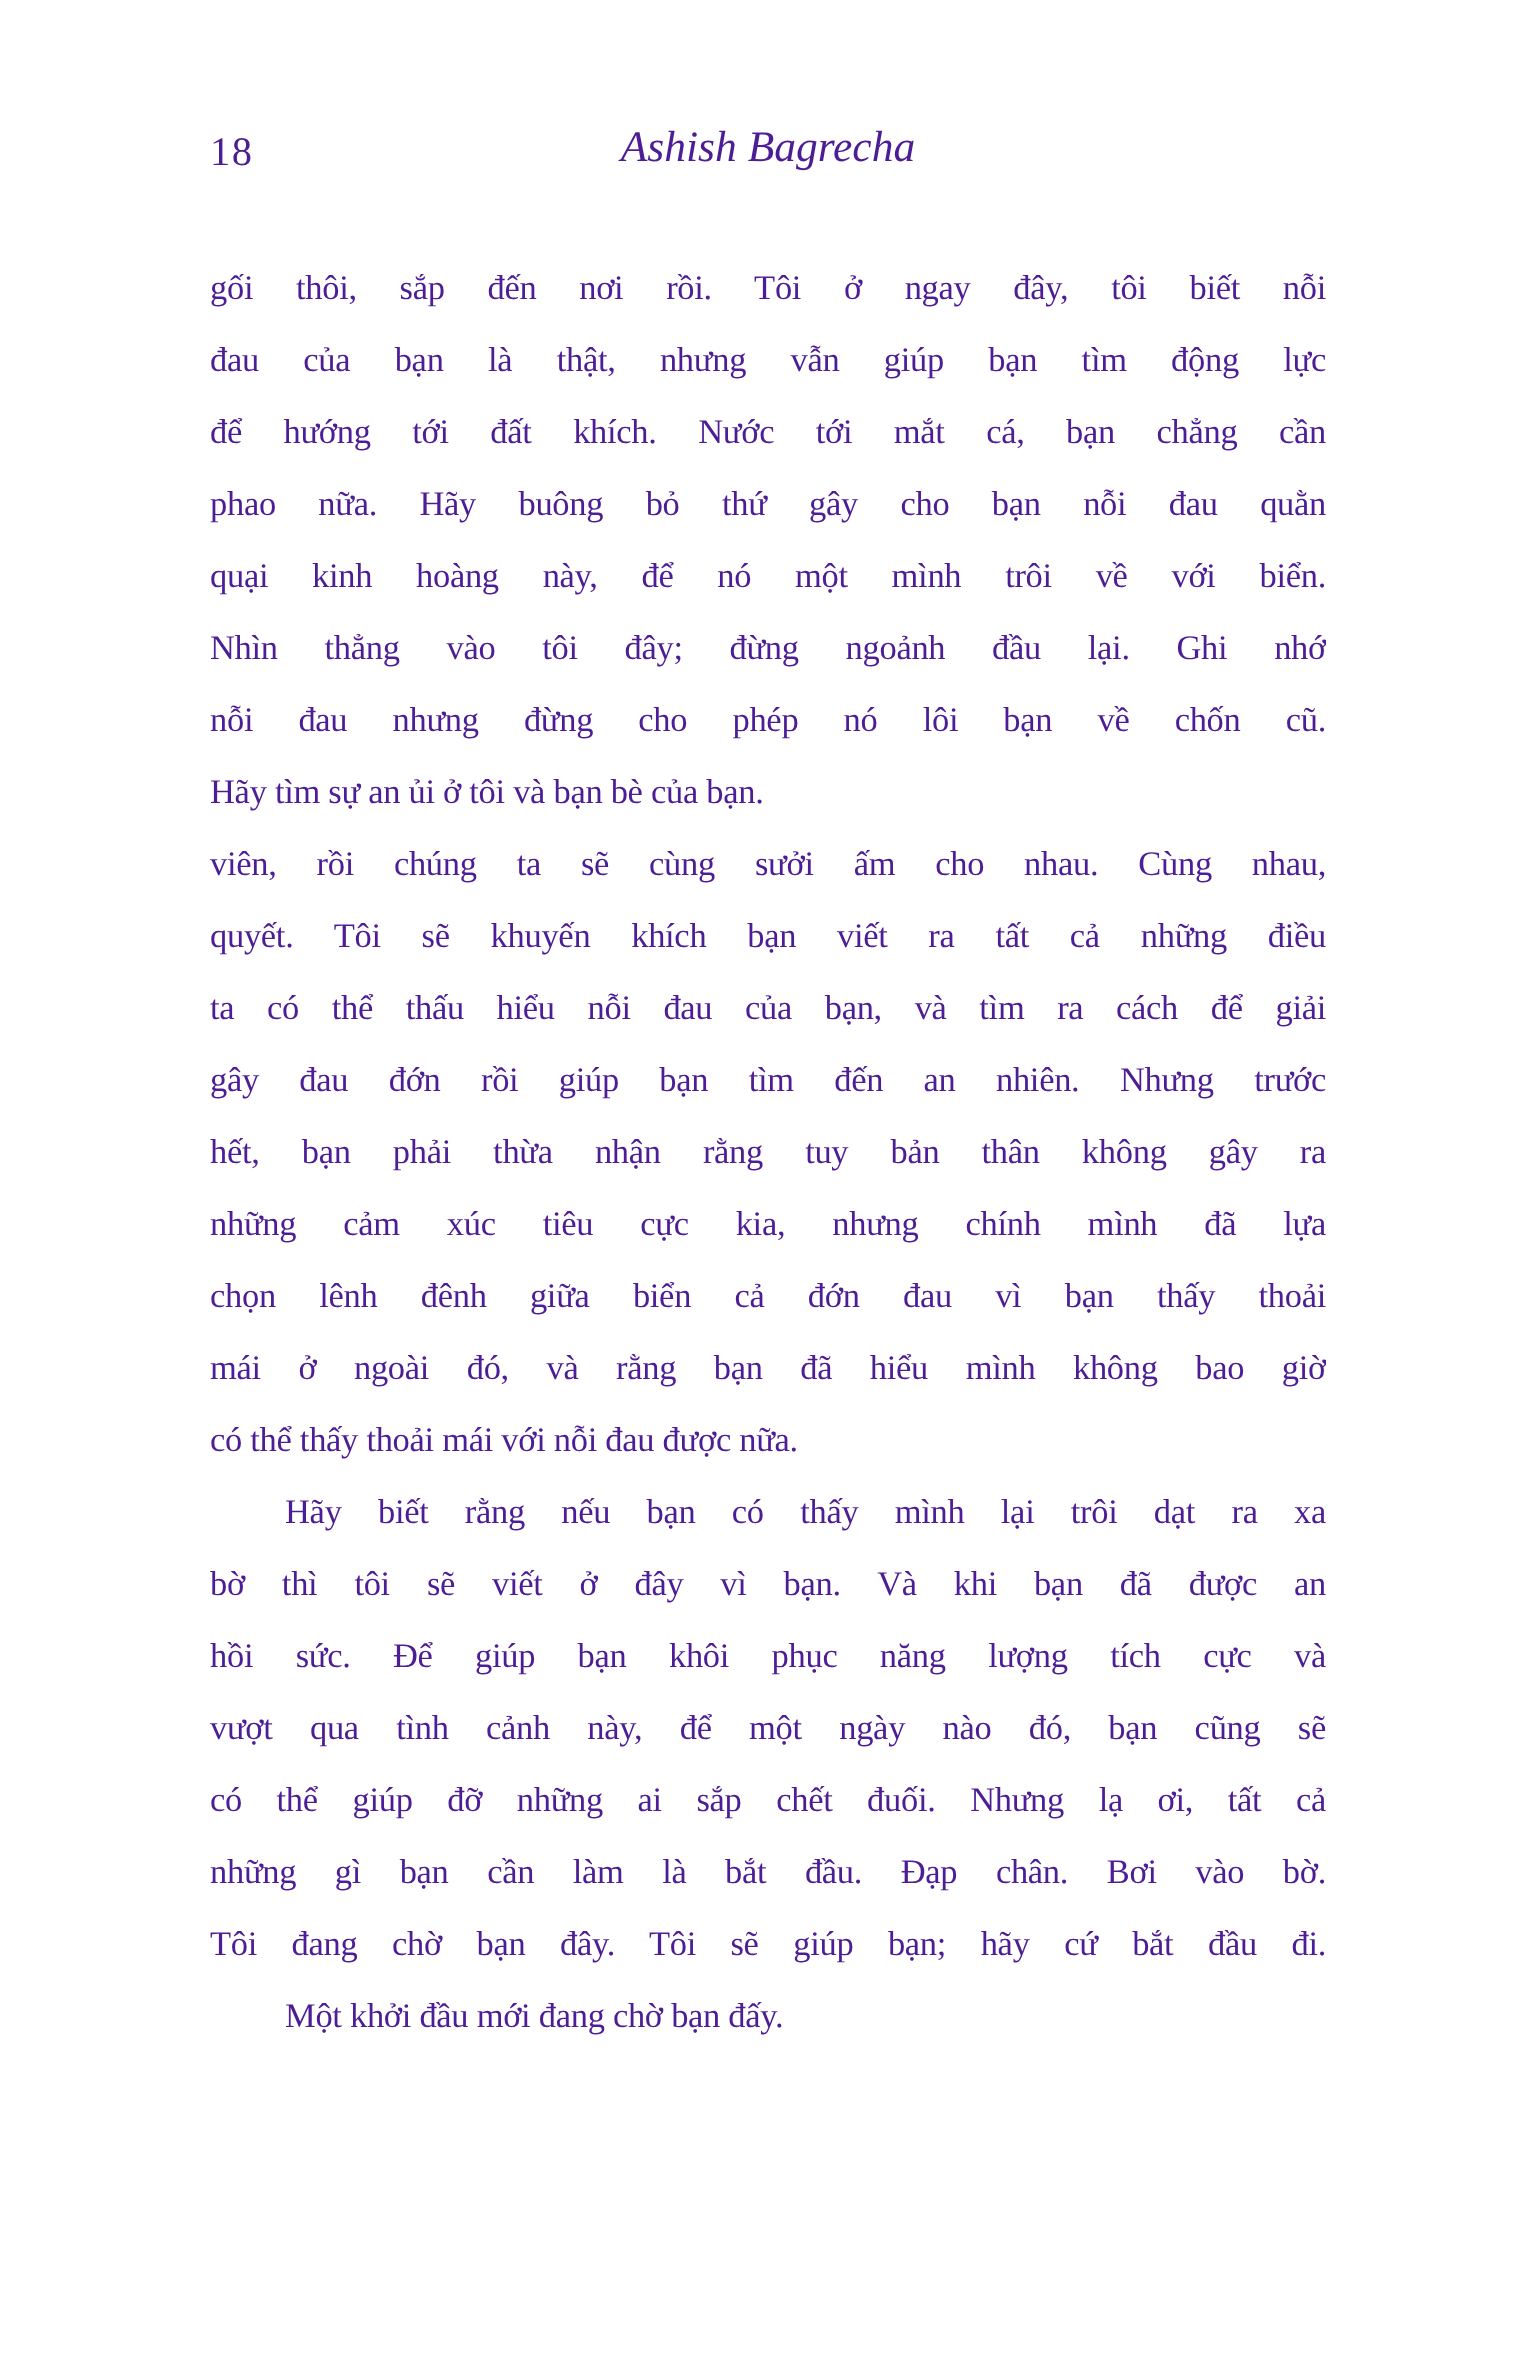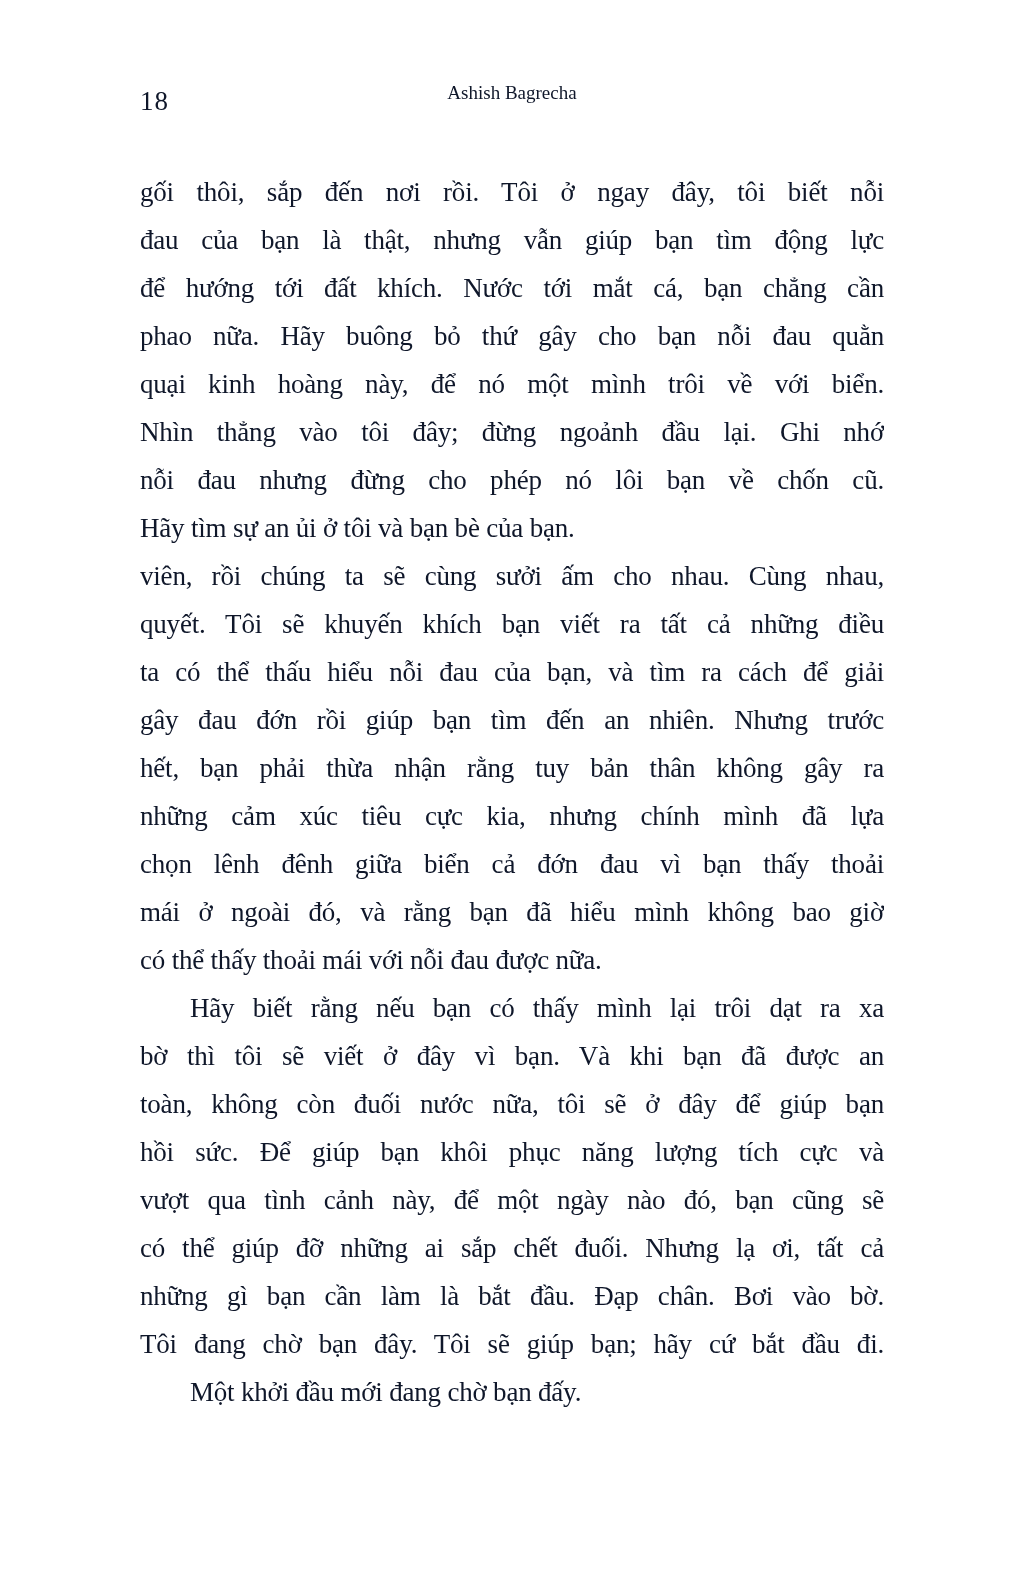--- a/index.html
+++ b/index.html
@@ -6,21 +6,21 @@
     margin: 0;
     padding: 0;
     background: #ffffff;
   }
   .page {
     position: relative;
     width: 1024px;
     height: 1575px;
     background: #ffffff;
     font-family: "Liberation Serif", "DejaVu Serif", serif;
-    color: #0f172a;
+    color: #4c1d95;
     overflow: hidden;
   }
   .running-head {
     position: absolute;
     top: 82px;
     left: 140px;
     right: 140px;
     height: 36px;
   }
   .pagenum {
@@ -29,28 +29,29 @@
     top: 4px;
     font-size: 27px;
     letter-spacing: 1px;
   }
   .author {
     position: absolute;
     left: 0;
     right: 0;
     top: 0;
     text-align: center;
-    font-size: 19px;
+    font-style: italic;
+    font-size: 29px;
   }
   .body-text {
     position: absolute;
     top: 168px;
     left: 140px;
     width: 744px;
-    font-size: 27px;
+    font-size: 23px;
     line-height: 48px;
     letter-spacing: -0.2px;
   }
   .line {
     height: 48px;
     overflow: hidden;
     text-align: justify;
     text-align-last: justify;
   }
   .line.endline {
@@ -87,21 +88,20 @@
         <div class="line">gây đau đớn rồi giúp bạn tìm đến an nhiên. Nhưng trước</div>
         <div class="line">hết, bạn phải thừa nhận rằng tuy bản thân không gây ra</div>
         <div class="line">những cảm xúc tiêu cực kia, nhưng chính mình đã lựa</div>
         <div class="line">chọn lênh đênh giữa biển cả đớn đau vì bạn thấy thoải</div>
         <div class="line">mái ở ngoài đó, và rằng bạn đã hiểu mình không bao giờ</div>
         <div class="line endline">có thể thấy thoải mái với nỗi đau được nữa.</div>
       </div>
       <div>
         <div class="line indent">Hãy biết rằng nếu bạn có thấy mình lại trôi dạt ra xa</div>
         <div class="line">bờ thì tôi sẽ viết ở đây vì bạn. Và khi bạn đã được an</div>
-        <div class="line">toàn, không còn đuối nước nữa, tôi sẽ ở đây để giúp bạn</div>
         <div class="line">hồi sức. Để giúp bạn khôi phục năng lượng tích cực và</div>
         <div class="line">vượt qua tình cảnh này, để một ngày nào đó, bạn cũng sẽ</div>
         <div class="line">có thể giúp đỡ những ai sắp chết đuối. Nhưng lạ ơi, tất cả</div>
         <div class="line">những gì bạn cần làm là bắt đầu. Đạp chân. Bơi vào bờ.</div>
         <div class="line">Tôi đang chờ bạn đây. Tôi sẽ giúp bạn; hãy cứ bắt đầu đi.</div>
       </div>
       <div>
         <div class="line indent endline">Một khởi đầu mới đang chờ bạn đấy.</div>
       </div>
     </main>

